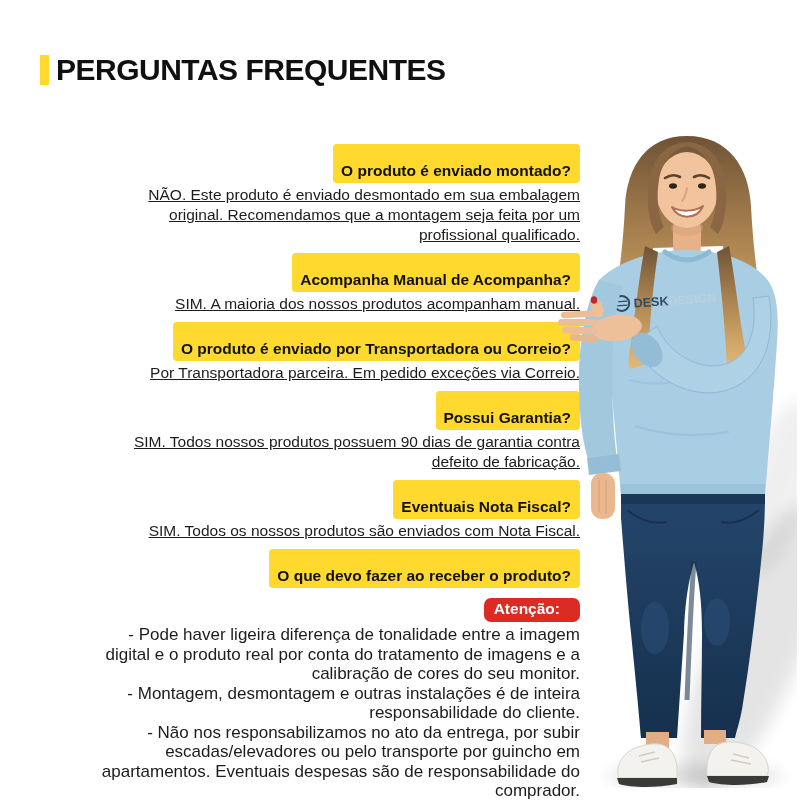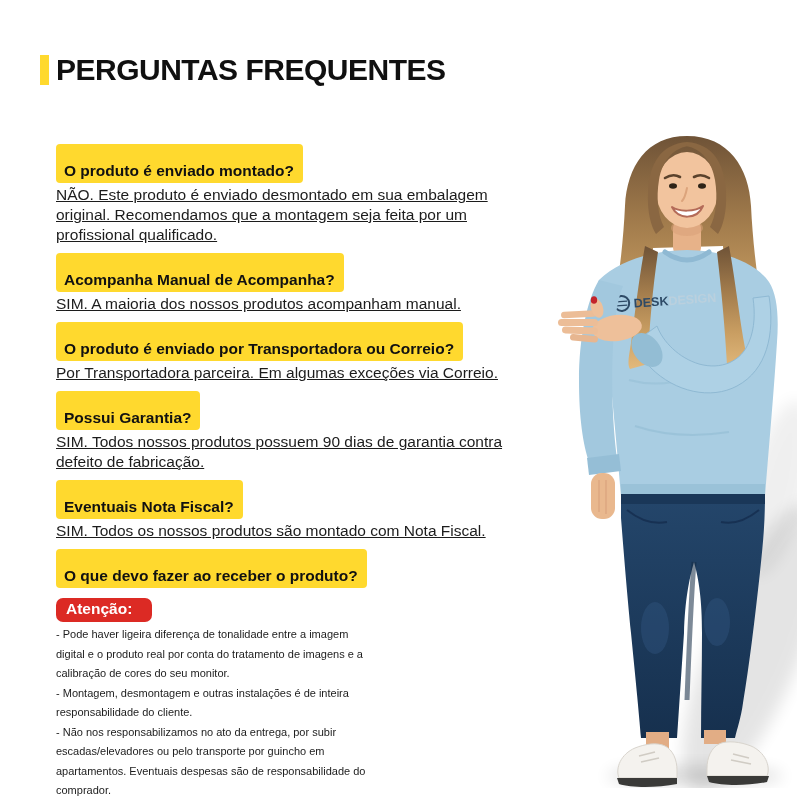--- a/index.html
+++ b/index.html
@@ -1,18 +1,18 @@
 <!DOCTYPE html>
 <html lang="pt-BR"><head>
 <meta charset="utf-8">
 <style>
   html,body{margin:0;padding:0;background:#ffffff;}
   .canvas{
     position:relative;width:800px;height:800px;background:#ffffff;overflow:hidden;
-    font-family:"Liberation Sans","DejaVu Sans",sans-serif;color:#161616;
+    font-family:"Liberation Sans","DejaVu Sans",sans-serif;color:#161616;text-align:right;
   }
   .content{position:absolute;left:56px;top:52px;width:524px;}
   .title-row{display:flex;align-items:flex-start;margin-left:-16px;height:36px;}
   .title-bar{width:9px;height:30px;background:#ffd92e;margin-right:7px;margin-top:3px;}
   h1.page-title{
     margin:0;font-size:30px;line-height:36px;font-weight:bold;
     letter-spacing:-0.5px;color:#101010;white-space:nowrap;
   }
   .faq-list{margin-top:56px;}
   .faq-item{margin-bottom:8px;}
@@ -26,21 +26,21 @@
     white-space:pre-line;
     text-decoration:underline;
   }
   .attention{margin-top:2px;}
   .attention-badge{
     display:inline-block;background:#dc2a24;color:#ffffff;
     font-weight:bold;font-size:15.5px;line-height:22px;
     padding:0 20px 2px 10px;border-radius:7px;margin-bottom:3px;
   }
   .attention-text{
-    margin:0;font-size:11px;line-height:19.5px;color:#1c1c1c;white-space:pre-line;
+    margin:0;font-size:17px;line-height:19.5px;color:#1c1c1c;white-space:pre-line;
   }
   .person{position:absolute;left:527px;top:128px;width:270px;height:660px;}
 </style>
 </head>
 <body>
 
 <div class="canvas">
 
   <div class="content">
 
@@ -58,32 +58,32 @@
 profissional qualificado.</p>
       </div>
 
       <div class="faq-item">
         <span class="q-highlight">Acompanha Manual de Acompanha?</span>
         <p class="answer">SIM. A maioria dos nossos produtos acompanham manual.</p>
       </div>
 
       <div class="faq-item">
         <span class="q-highlight">O produto é enviado por Transportadora ou Correio?</span>
-        <p class="answer">Por Transportadora parceira. Em algumas exceções via Correio.</p>
+        <p class="answer">Por Transportadora parceira. Em pedido exceções via Correio.</p>
       </div>
 
       <div class="faq-item">
         <span class="q-highlight">Possui Garantia?</span>
         <p class="answer">SIM. Todos nossos produtos possuem 90 dias de garantia contra
 defeito de fabricação.</p>
       </div>
 
       <div class="faq-item">
         <span class="q-highlight">Eventuais Nota Fiscal?</span>
-        <p class="answer">SIM. Todos os nossos produtos são montado com Nota Fiscal.</p>
+        <p class="answer">SIM. Todos os nossos produtos são enviados com Nota Fiscal.</p>
       </div>
 
       <div class="faq-item">
         <span class="q-highlight">O que devo fazer ao receber o produto?</span>
       </div>
 
       <div class="attention">
         <span class="attention-badge">Atenção:</span>
         <p class="attention-text">- Pode haver ligeira diferença de tonalidade entre a imagem
 digital e o produto real por conta do tratamento de imagens e a

